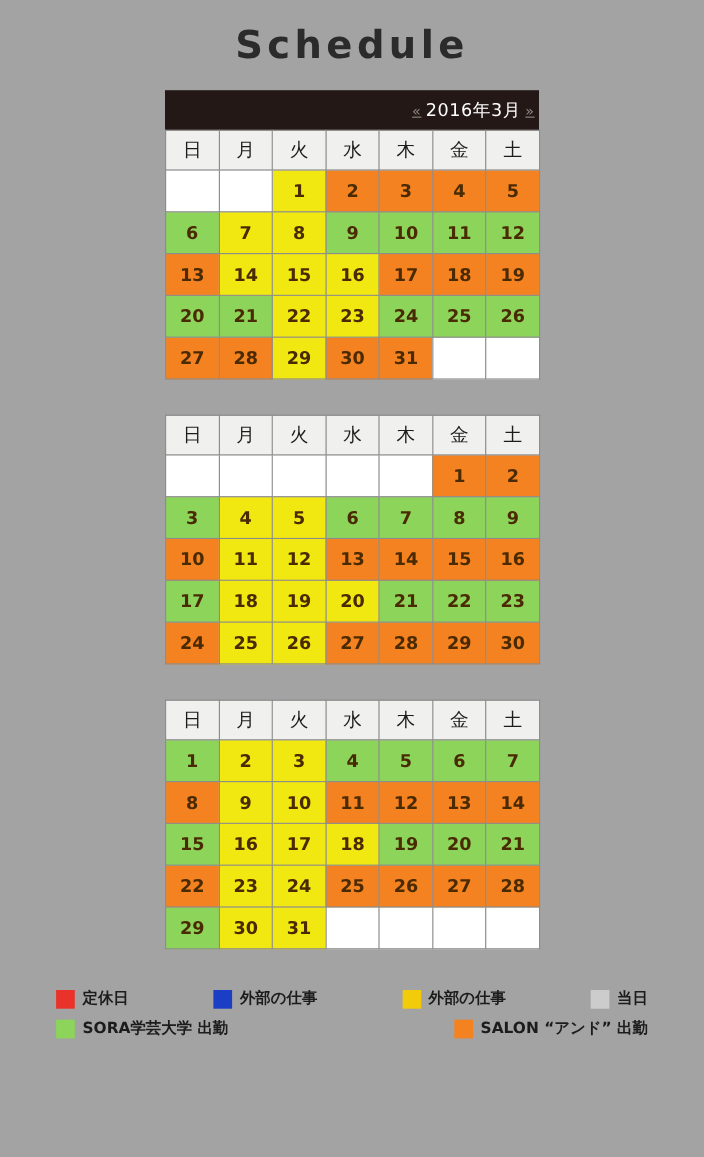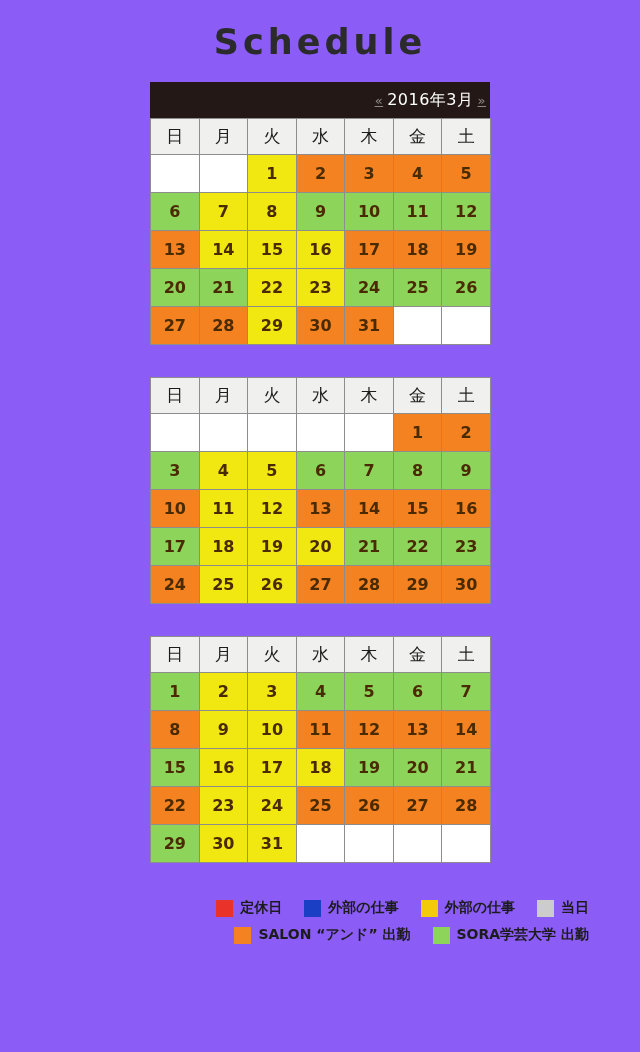--- a/index.html
+++ b/index.html
@@ -8,21 +8,21 @@
     width: 640px;
     height: 1052px;
     background: #ffffff;
     font-family: "Liberation Sans", "DejaVu Sans", sans-serif;
   }
 
   .page {
     width: 640px;
     height: 1052px;
     position: relative;
-    background: #8b5cf6;
+    background: #a3a3a3;
     overflow: hidden;
   }
 
   
   .page-title {
     text-align: center;
     font-size: 35px;
     font-weight: 600;
     letter-spacing: 4px;
     color: #2b2b2b;
@@ -98,21 +98,21 @@
   td.c-green  { background: #8cd45a; }
 
   
   .legend {
     width: 560px;
     margin: 4px auto 0 auto;
     padding-top: 4px;
   }
   .legend-row {
     display: flex;
-    justify-content: flex-end;
+    justify-content: space-between;
     align-items: center;
     margin-bottom: 9px;
     flex-wrap: nowrap;
   }
   .legend-item {
     display: flex;
     align-items: center;
     margin: 0 11px;
     white-space: nowrap;
   }
@@ -347,23 +347,23 @@
           <span class="legend-swatch sw-yellow"></span>
           <span class="legend-label">外部の仕事</span>
         </div>
         <div class="legend-item">
           <span class="legend-swatch sw-gray"></span>
           <span class="legend-label">当日</span>
         </div>
       </div>
       <div class="legend-row">
         <div class="legend-item">
+          <span class="legend-swatch sw-green"></span>
+          <span class="legend-label">SORA学芸大学 出勤</span>
+        </div>
+        <div class="legend-item">
           <span class="legend-swatch sw-orange"></span>
           <span class="legend-label">SALON “アンド” 出勤</span>
         </div>
-        <div class="legend-item">
-          <span class="legend-swatch sw-green"></span>
-          <span class="legend-label">SORA学芸大学 出勤</span>
-        </div>
       </div>
     </div>
 
 </div>
 
 </body></html>

